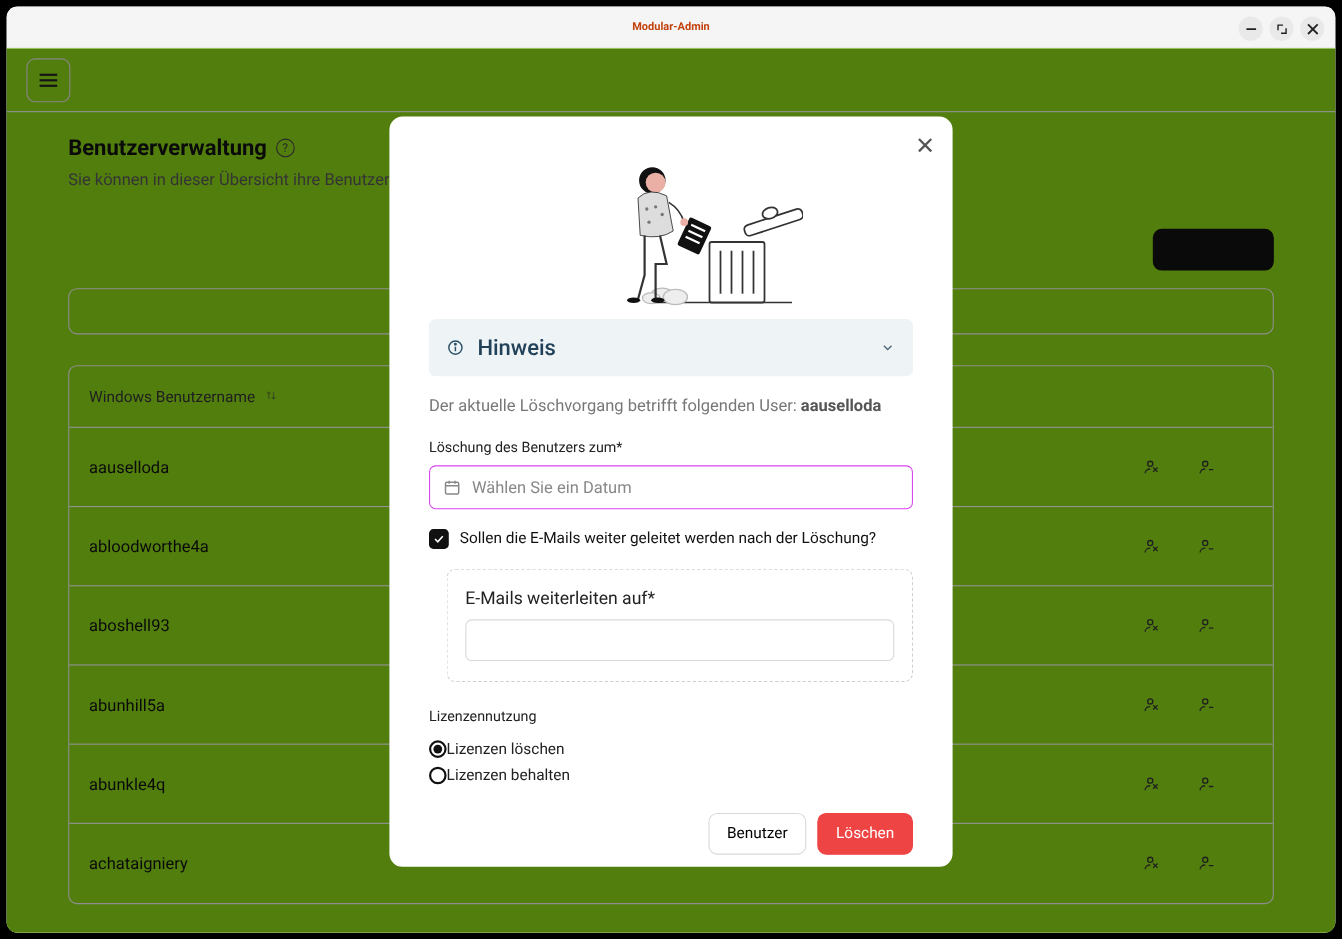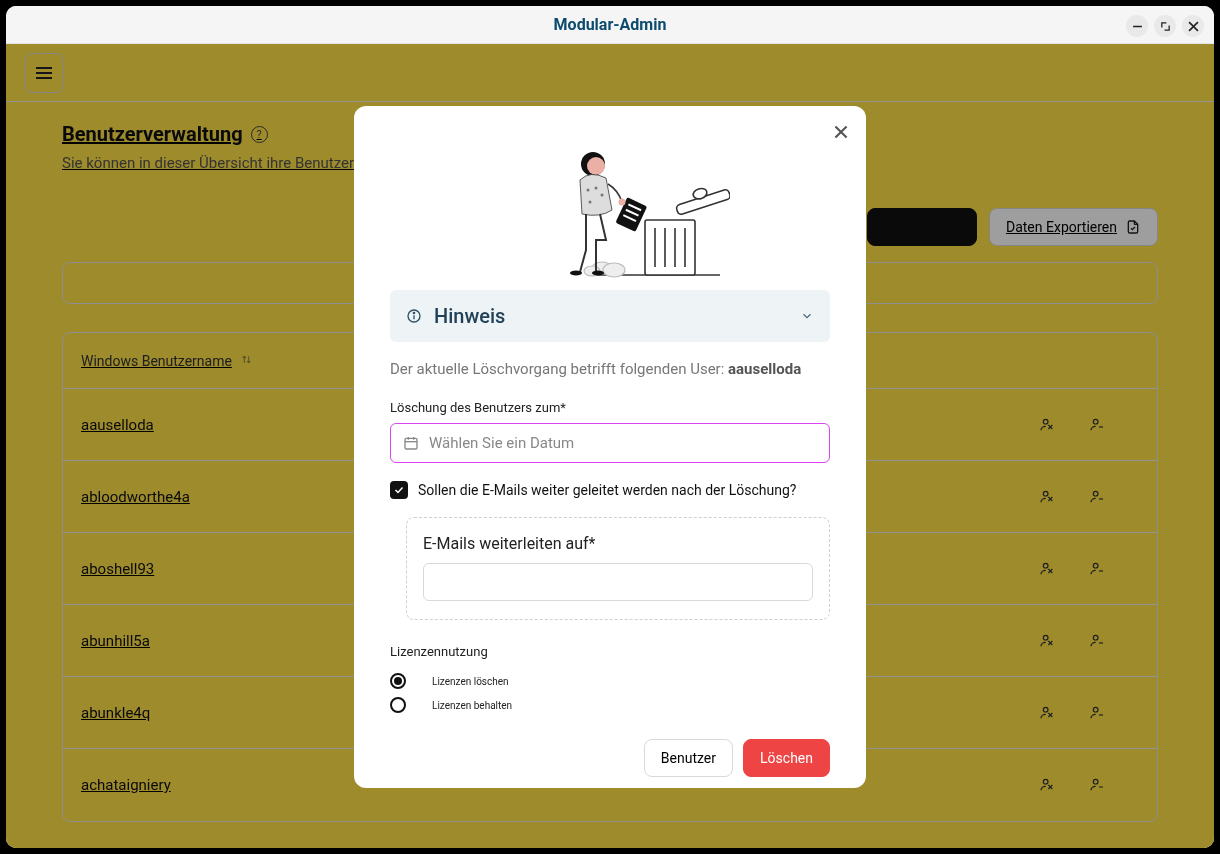--- a/index.html
+++ b/index.html
@@ -18,38 +18,37 @@
 
 .titlebar {
   height: 38px;
   background: #f5f5f5;
   border-bottom: 1px solid #e5e5e5;
   display: flex;
   align-items: center;
   justify-content: center;
   position: relative;
 }
-.titlebar .title { font-size: 16px; font-weight: 700; color: #0c4a6e; text-align: right; }
+.titlebar .title { font-size: 10px; font-weight: 700; color: #c2410c; text-align: right; }
 .titlebar .controls {
   position: absolute; right: 10px; top: 9px;
   display: flex; gap: 6px;
 }
 .win-btn {
   width: 22px; height: 22px; border-radius: 50%;
   background: #e9e9e9; display:flex; align-items:center; justify-content:center;
   font-size: 12px; color:#222; cursor:pointer;
 }
 .win-btn svg { width:11px; height:11px; }
 
 .app-body {
   flex: 1;
-  background: #fde047;
+  background: #84cc16;
   position: relative;
   overflow: hidden;
-  text-decoration: underline;
 }
 
 .app-topbar {
   height: 58px;
   border-bottom: 1px solid #eee;
   display:flex; align-items:center;
   padding: 0 18px;
 }
 .hamburger {
   width: 40px; height: 40px;
@@ -197,21 +196,21 @@
   border: 1px dashed #d0d0d0;
   border-radius: 8px;
   padding: 16px 16px 18px 16px;
 }
 .dashed-box .sub-label { font-size:16px; color:#222; margin-bottom:10px; display:block; }
 .plain-input {
   height:38px; border:1px solid #d9d9d9; border-radius:6px; width:100%;
 }
 
 .radio-group { margin-top: 14px; }
-.radio-row { display:flex; align-items:center; gap:26px; font-size:10px; color:#222; margin-top:8px; }
+.radio-row { display:flex; align-items:center; gap:0; font-size:14px; color:#222; margin-top:8px; }
 .radio { width:16px; height:16px; border:2px solid #111; border-radius:50%; display:flex; align-items:center; justify-content:center; }
 .radio.checked::after { content:""; width:8px; height:8px; border-radius:50%; background:#111; }
 
 .modal-actions {
   display:flex; justify-content:flex-end; gap:10px;
   margin-top:26px;
 }
 .btn.danger { background:#ef4444; color:#fff; border-color:#ef4444; }
 
 </style>
@@ -251,28 +250,20 @@
 
     <div class="page-content">
       <div class="page-header">
         <h1>Benutzerverwaltung</h1>
         <div class="help-circle">?</div>
       </div>
       <div class="page-sub">Sie können in dieser Übersicht ihre Benutzerk</div>
 
       <div class="toolbar-row">
         <div class="btn primary" style="width:110px;"></div>
-        <div class="btn">
-          <span>Daten Exportieren</span>
-          <svg class="export-icon" viewBox="0 0 24 24" fill="none" stroke="#222" stroke-width="2">
-              <path d="M14 3v4a1 1 0 001 1h4"></path>
-              <path d="M17 21H7a2 2 0 01-2-2V5a2 2 0 012-2h7l5 5v11a2 2 0 01-2 2z"></path>
-              <path d="M9 14l2 2 4-4"></path>
-            </svg>
-        </div>
       </div>
 
       <div class="search-row">
         <svg width="16" height="16" viewBox="0 0 24 24" fill="none" stroke="#888" stroke-width="2">
             <circle cx="11" cy="11" r="7"></circle>
             <line x1="21" y1="21" x2="16.5" y2="16.5"></line>
           </svg>
         <input type="text" placeholder="Suchen" style="">
       </div>
 

